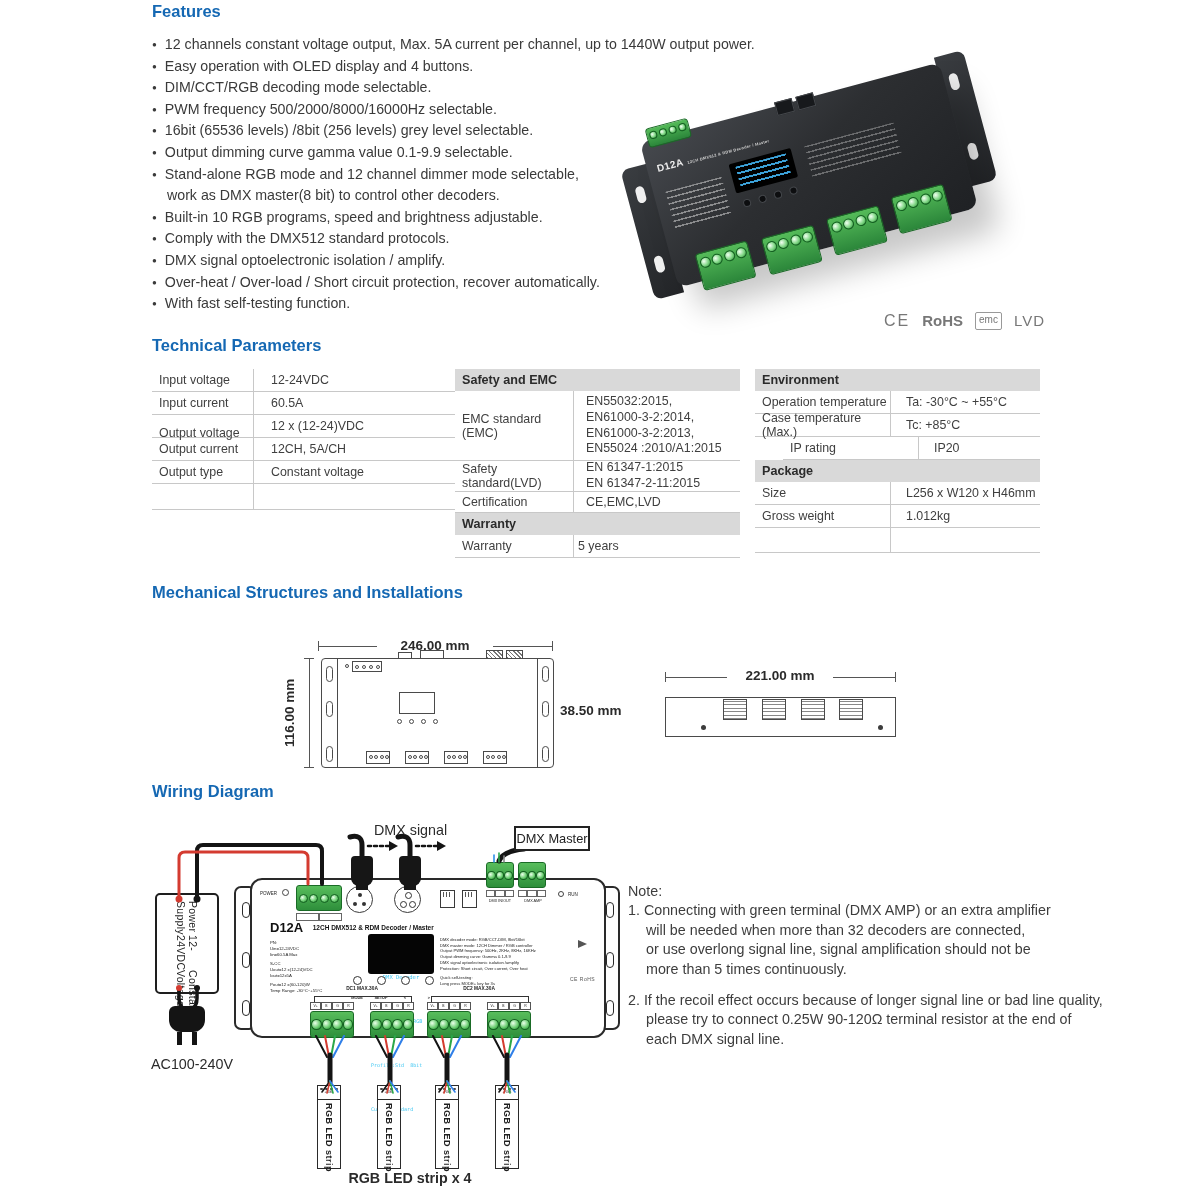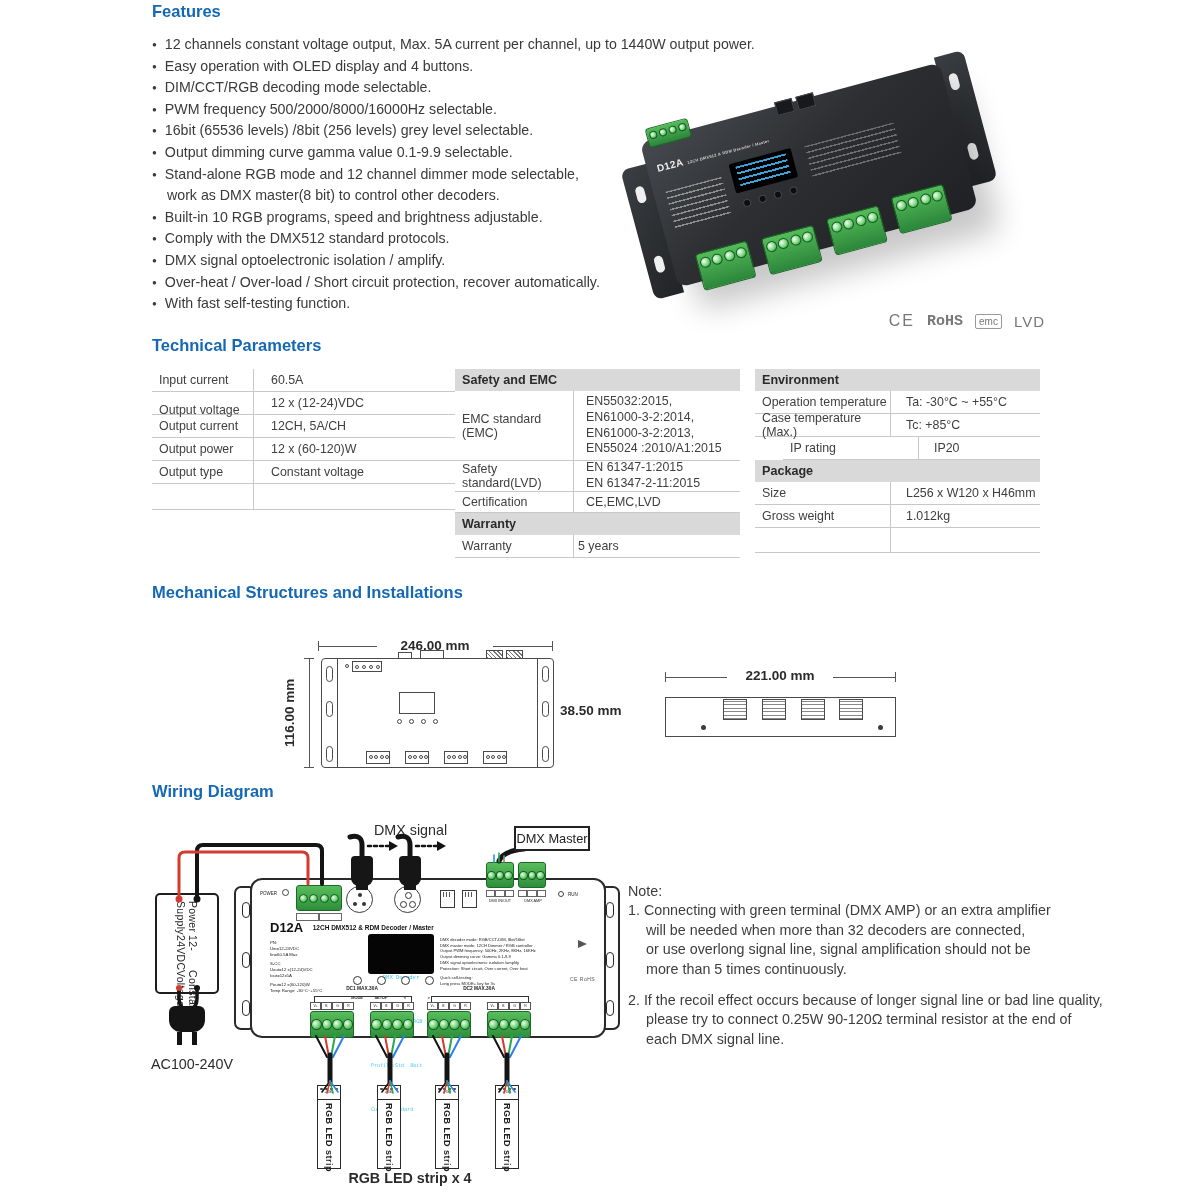--- a/index.html
+++ b/index.html
@@ -9,23 +9,23 @@
 
   
   .features{position:absolute;left:152px;top:34px;width:560px;}
   .f-line{font-size:14.2px;line-height:20.6px;color:#3a3a3a;white-space:nowrap;}
   .f-line::before{content:"●";font-size:8px;vertical-align:2px;margin-right:8px;color:#3a3a3a;}
   .f-line.cont{padding-left:15px;}
   .f-line.cont::before{content:"";margin-right:0;}
 
   
   .certs{position:absolute;left:860px;top:312px;width:185px;display:flex;justify-content:flex-end;
-         align-items:center;gap:12px;color:#777;}
+         gap:12px;color:#777;}
   .ce-mark{font-size:16px;letter-spacing:2px;font-weight:500;}
-  .rohs-mark{font-size:15px;font-weight:700;font-family:Liberation Mono, monospace;}
+  .rohs-mark{font-size:15px;font-weight:700;}
   .emc-mark{font-size:10px;border:1px solid #999;border-radius:2px;padding:0 3px;line-height:13px;}
   .lvd-mark{font-size:15px;letter-spacing:1px;}
 
   
   .tbl{position:absolute;font-size:12.4px;color:#3f3f3f;}
   .thdr{height:22px;background:#d9d9d9;display:flex;align-items:center;padding-left:7px;
         font-weight:700;color:#2b2b2b;font-size:12.6px;box-sizing:border-box;}
   .trow{display:flex;border-bottom:1px solid #c8c8c8;align-items:center;box-sizing:border-box;}
   .lc{box-sizing:border-box;padding-left:7px;flex:none;}
   .vc{flex:1;border-left:1px solid #c8c8c8;align-self:stretch;display:flex;align-items:center;box-sizing:border-box;}
@@ -210,34 +210,34 @@
     <span class="ce-mark">CE</span>
     <span class="rohs-mark">RoHS</span>
     <span class="emc-mark">emc</span>
     <span class="lvd-mark">LVD</span>
   </div>
 
   <h2 class="sec" style="left:152px;top:336px;">Technical Parameters</h2>
 
   <div class="tbl" style="left:152px;top:369px;width:303px;">
     <div class="trow" style="height:23px;">
+      <div class="lc" style="width:101px;">Input voltage</div>
+      <div class="vc" style="padding-left:17px;">12-24VDC</div>
+    </div>
+    <div class="trow" style="height:23px;">
       <div class="lc" style="width:101px;">Input current</div>
       <div class="vc" style="padding-left:17px;">60.5A</div>
     </div>
     <div class="trow" style="height:23px;">
       <div class="lc" style="width:101px;margin-top:13px;">Output voltage</div>
       <div class="vc" style="padding-left:17px;">12 x (12-24)VDC</div>
     </div>
     <div class="trow" style="height:23px;">
       <div class="lc" style="width:101px;">Output current</div>
       <div class="vc" style="padding-left:17px;">12CH, 5A/CH</div>
-    </div>
-    <div class="trow" style="height:23px;">
-      <div class="lc" style="width:101px;">Output power</div>
-      <div class="vc" style="padding-left:17px;">12 x (60-120)W</div>
     </div>
     <div class="trow" style="height:23px;">
       <div class="lc" style="width:101px;">Output type</div>
       <div class="vc" style="padding-left:17px;">Constant voltage</div>
     </div>
     <div class="trow" style="height:26px;">
       <div class="lc" style="width:101px;"></div>
         <div class="vc"></div>
     </div>
   </div>

